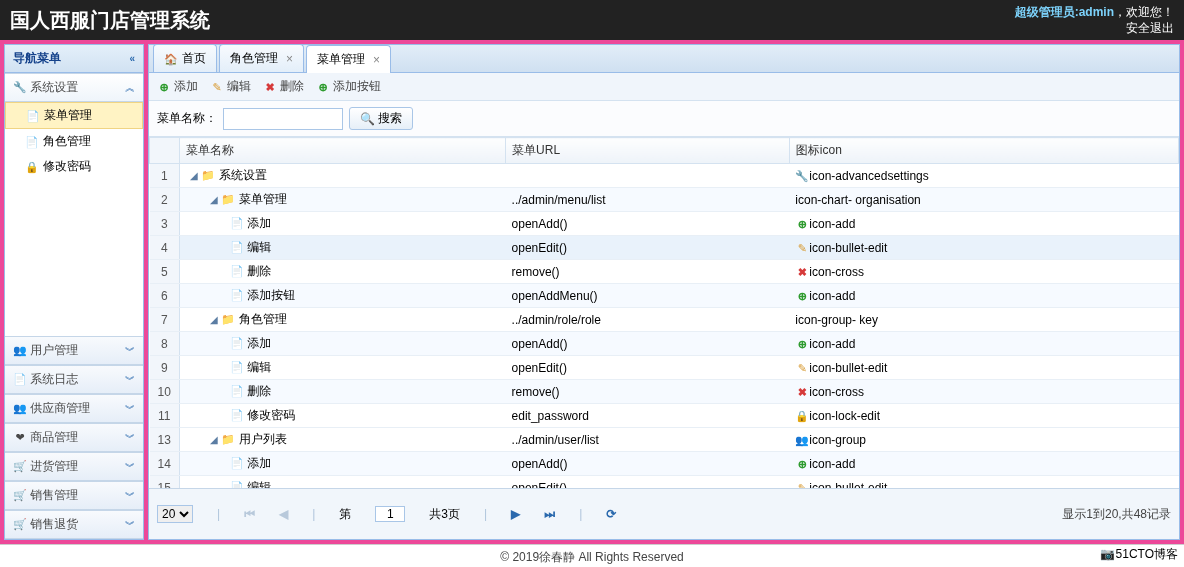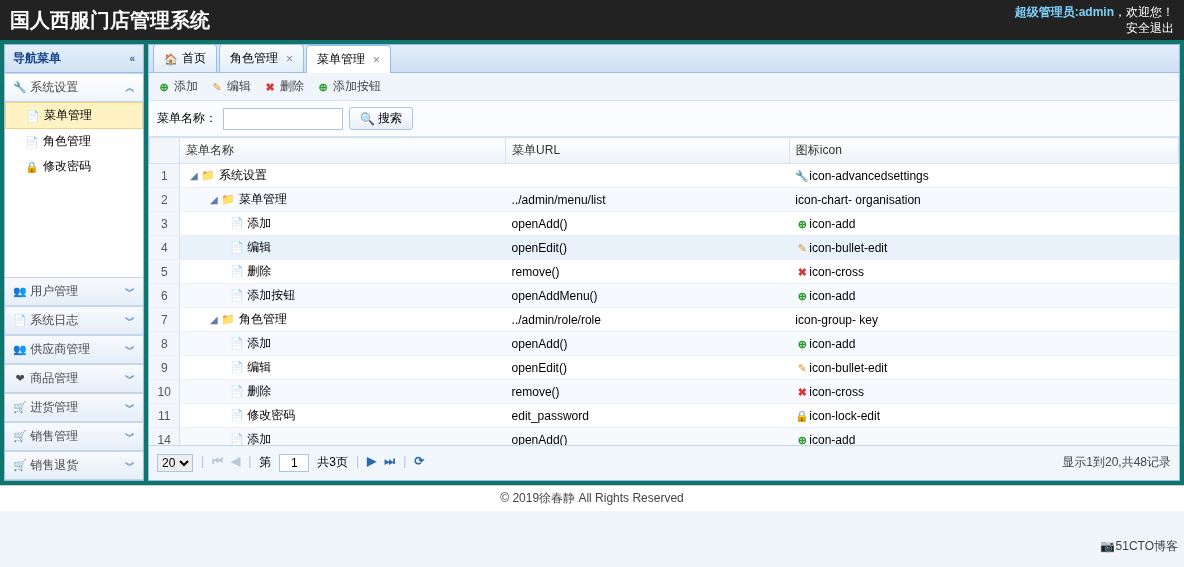--- a/index.html
+++ b/index.html
@@ -2,21 +2,21 @@
 <html><head>
 <meta charset="utf-8">
 <style>
 *{box-sizing:border-box;margin:0;padding:0;font-family:"Microsoft YaHei",Arial,sans-serif;font-size:12px}
 body{background:#f0f5fa;width:1184px;height:567px;overflow:hidden}
 .header{background:#222;height:40px;color:#fff;display:flex;justify-content:space-between;align-items:center;padding:0 10px}
 .header .title{font-size:20px;font-weight:bold}
 .header .right{text-align:right;line-height:16px}
 .header .right a{color:#fff;text-decoration:none}
 .header .right b{color:#7dd3fc}
-.main{display:flex;height:445px;padding:4px;gap:4px;background:#0f766e}
+.main{display:flex;height:504px;padding:4px;gap:4px;background:#ec4899}
 .sidebar{width:140px;border:1px solid #99bce8;background:#d6e5f5;display:flex;flex-direction:column}
 .sidebar .nav-title{background:linear-gradient(#e4effa,#d1e2f2);border-bottom:1px solid #99bce8;padding:5px 8px;font-weight:bold;color:#15428b;display:flex;justify-content:space-between;align-items:center}
 .accordion{flex:1;display:flex;flex-direction:column}
 .accordion-header{background:linear-gradient(#f8fafd,#e6eef8);border-top:1px solid #c5d6e8;border-bottom:1px solid #c5d6e8;padding:5px 8px;color:#4a4a4a;display:flex;align-items:center;justify-content:space-between;cursor:pointer}
 .accordion-header.selected{background:linear-gradient(#ffffff,#eff5fb)}
 .accordion-body{background:#fff;flex:1}
 .tree-item{padding:4px 6px 4px 20px;cursor:pointer;display:flex;align-items:center;gap:4px}
 .tree-item.selected{background:#fff3c4;border:1px solid #f0d483}
 .content{flex:1;border:1px solid #99bce8;background:#fff;display:flex;flex-direction:column;min-width:0}
 .tabs{background:linear-gradient(#e2edf8,#cfe0f1);display:flex;border-bottom:1px solid #99bce8;height:28px;align-items:flex-end;padding-left:4px;gap:2px}
@@ -32,29 +32,29 @@
 .grid table{width:100%;border-collapse:collapse}
 .grid th{background:linear-gradient(#fdfefe,#eef3f9);border:1px solid #d4e2f0;text-align:left;padding:4px 6px;font-weight:normal;color:#333}
 .grid td{border-bottom:1px solid #e8eff6;padding:3px 6px;height:22px}
 .grid tr.alt td{background:#f6faff}
 .grid tr.highlight td{background:#e9f2fb}
 .rownum{width:30px;text-align:center;background:#f2f6fb!important;border-right:1px solid #d4e2f0;color:#555}
 .indent0{padding-left:4px}
 .indent1{padding-left:24px}
 .indent2{padding-left:44px}
 .tree-toggle{color:#5b7da3;margin-right:4px;font-size:10px}
-.pager{background:#f1f6fb;border-top:1px solid #c5d6e8;padding:8px 8px;display:flex;gap:8px}
+.pager{background:#f1f6fb;border-top:1px solid #c5d6e8;padding:16px 8px;display:flex;align-items:center;gap:24px}
 .pager select{border:1px solid #a9c6e7}
 .pager input{width:30px;text-align:center;border:1px solid #a9c6e7}
 .pager .sep{color:#b0c5dc}
 .pager .nav{color:#2a69ad;cursor:pointer;font-weight:bold}
 .pager .disabled{color:#b8c9db}
 .pager .info{margin-left:auto;color:#444}
 .footer{text-align:center;padding:4px;background:#fff;border-top:1px solid #ccc;color:#444}
-.watermark{position:fixed;bottom:12px;right:6px;color:#404040;font-size:12px}
+.watermark{position:fixed;bottom:4px;right:6px;color:#000000;font-size:12px}
 .ico{display:inline-block;width:14px;height:14px;border-radius:2px;text-align:center;line-height:14px;font-size:11px}
 .ico-add{color:#2e9b2e;font-weight:bold}
 .ico-edit{color:#d89b34}
 .ico-cross{color:#d63a3a;font-weight:bold}
 .ico-folder{color:#f0b432}
 .ico-page{color:#7aa7d6}
 .ico-wrench{color:#8a6cb3}
 .ico-group{color:#6ba5d8}
 .ico-lock{color:#d4a03a}
 .ico-home{color:#d4a03a}
@@ -239,20 +239,26 @@
     <td><span class="indent2"><span class="ico ico-page">📄</span> 删除</span></td>
     <td>remove()</td>
     <td><span class="ico ico-cross">✖</span>icon-cross</td>
             </tr>
             <tr class="">
     <td class="rownum">11</td>
     <td><span class="indent2"><span class="ico ico-page">📄</span> 修改密码</span></td>
     <td>edit_password</td>
     <td><span class="ico ico-lock">🔒</span>icon-lock-edit</td>
             </tr>
+            <tr class="">
+    <td class="rownum">13</td>
+    <td><span class="indent1"><span class="tree-toggle">◢</span><span class="ico ico-folder">📁</span> 用户列表</span></td>
+    <td>../admin/user/list</td>
+    <td><span class="ico ico-group">👥</span>icon-group</td>
+            </tr>
             <tr class=" alt">
     <td class="rownum">14</td>
     <td><span class="indent2"><span class="ico ico-page">📄</span> 添加</span></td>
     <td>openAdd()</td>
     <td><span class="ico ico-add">⊕</span>icon-add</td>
             </tr>
             <tr class="">
     <td class="rownum">15</td>
     <td><span class="indent2"><span class="ico ico-page">📄</span> 编辑</span></td>
     <td>openEdit()</td>

